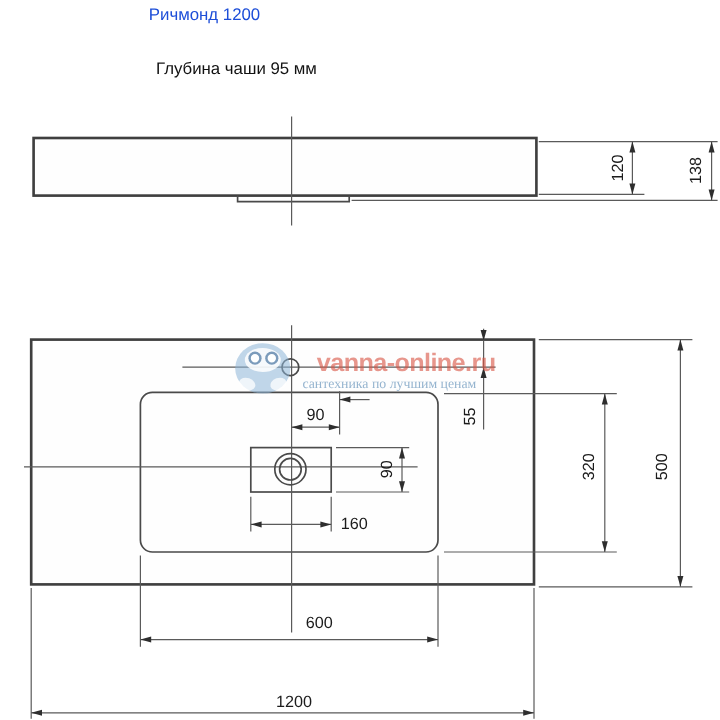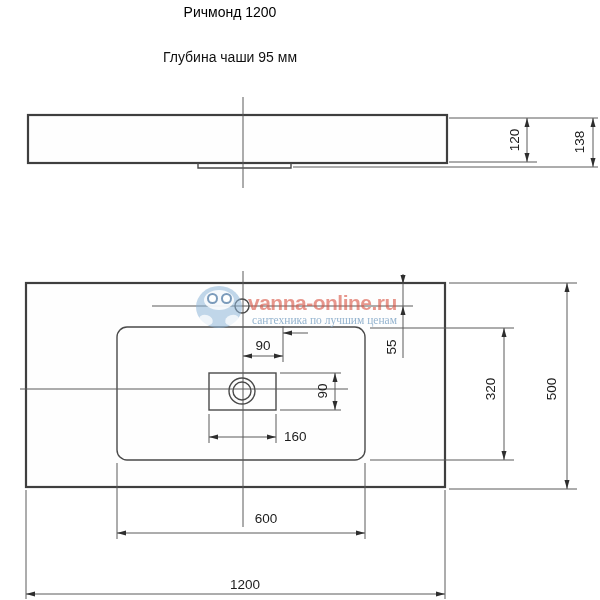--- a/index.html
+++ b/index.html
@@ -1,25 +1,25 @@
 <!DOCTYPE html>
 <html><head>
 <meta charset="utf-8">
 <style>
   html,body{margin:0;padding:0;background:#fff;}
   .screen{
     position:relative;width:600px;height:600px;background:#ffffff;
     font-family:"Liberation Sans", sans-serif;overflow:hidden;
   }
   .page-title{
-    position:absolute;left:140px;top:4px;width:180px;text-align:center;
-    font-size:14px;color:#000000;
+    position:absolute;left:124px;top:4px;width:180px;
+    font-size:14px;color:#1d4ed8;
   }
   .page-subtitle{
-    position:absolute;left:130px;top:49px;width:200px;text-align:center;
+    position:absolute;left:130px;top:49px;width:200px;
     font-size:14px;color:#111;
   }
   svg text{
     font-family:"Liberation Sans", sans-serif;font-size:13.5px;fill:#1c1c1c;
   }
   .ln-thick{stroke:#3f3f3f;stroke-width:2.2;fill:#fefefe;}
   .ln-med{stroke:#4a4a4a;stroke-width:1.4;fill:none;}
   .ln-thin{stroke:#5a5a5a;stroke-width:1;fill:none;}
   .arrow{fill:#2e2e2e;stroke:none;}
   
@@ -32,21 +32,21 @@
     position:absolute;left:8px;top:4px;width:30px;height:20px;border-radius:50%;
     background:rgba(255,255,255,0.85);
   }
   .wm-eye{position:absolute;top:7px;width:7px;height:7px;border-radius:50%;
     background:rgba(255,255,255,0.9);border:2px solid rgba(90,130,170,0.8);}
   .wm-eye.l{left:11px;} .wm-eye.r{left:25px;}
   .wm-wing{position:absolute;bottom:3px;width:14px;height:10px;border-radius:50%;
     background:rgba(255,255,255,0.75);}
   .wm-wing.l{left:3px;transform:rotate(20deg);} .wm-wing.r{right:3px;transform:rotate(-20deg);}
   .wm-brand{
-    position:absolute;left:52px;top:7px;white-space:nowrap;
+    position:absolute;left:68px;top:7px;white-space:nowrap;
     font-size:21px;font-weight:bold;letter-spacing:-0.5px;
     color:rgba(217,85,69,0.62);
   }
   .wm-tagline{
     position:absolute;left:56px;top:30px;white-space:nowrap;
     font-size:11.5px;color:rgba(143,176,204,0.95);font-family:Liberation Serif, serif;
   }
 </style>
 </head>
 <body>

